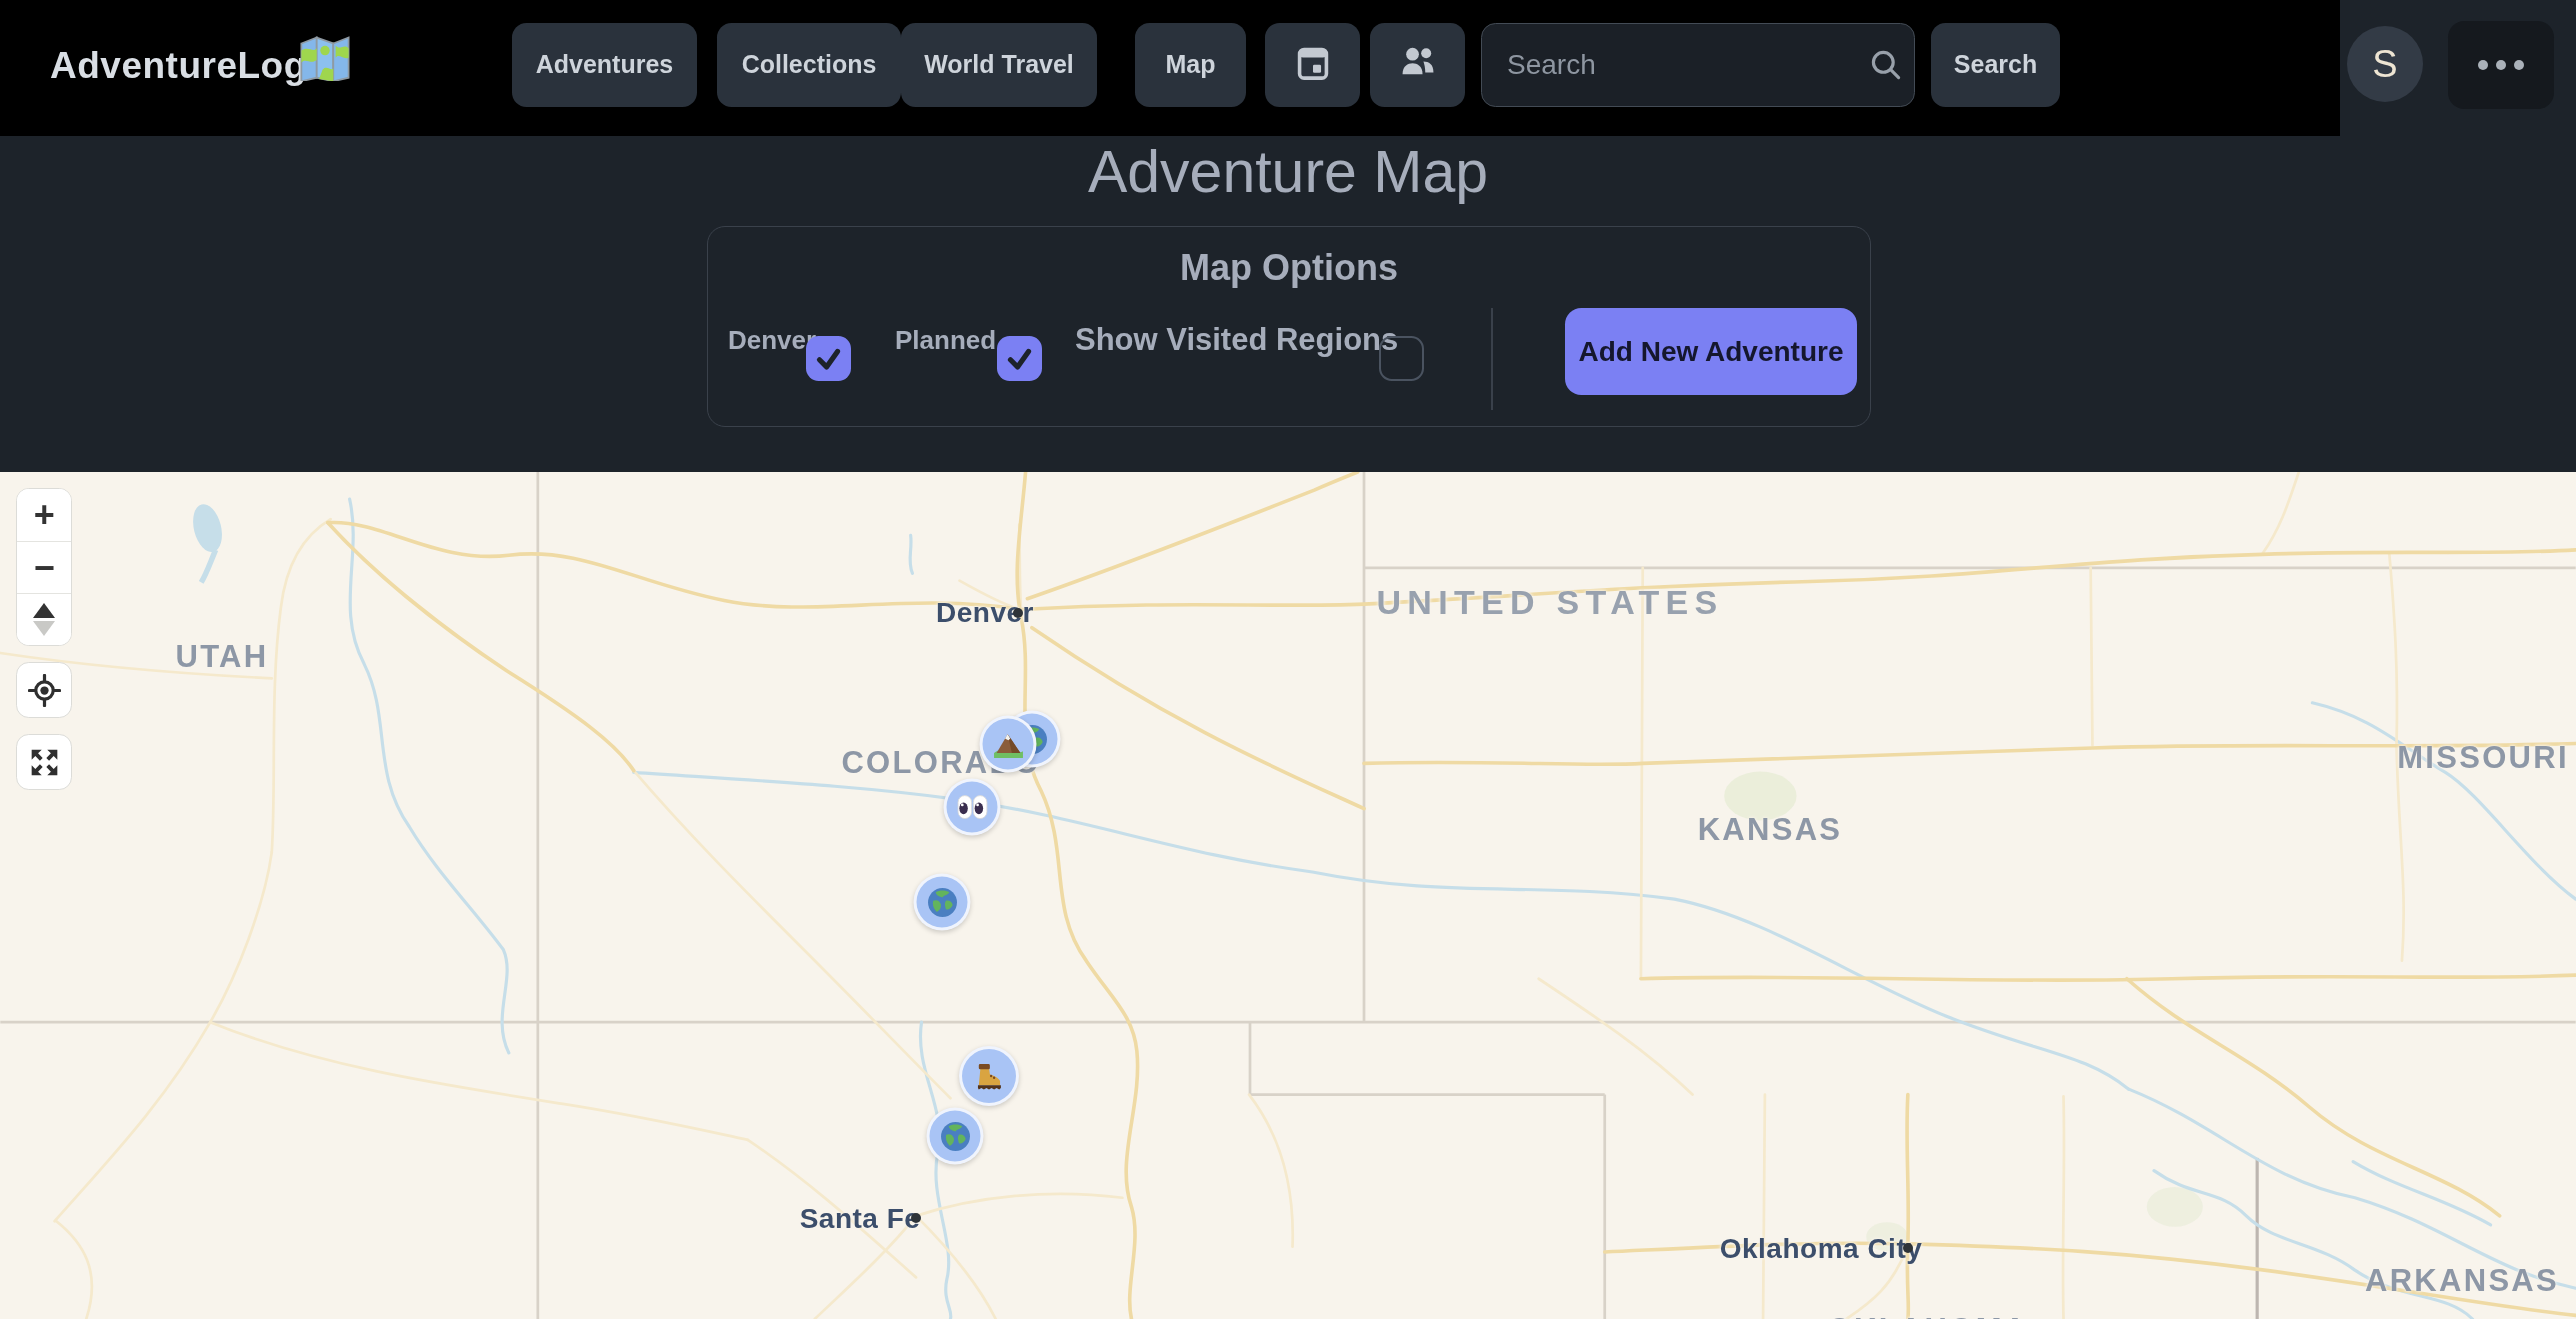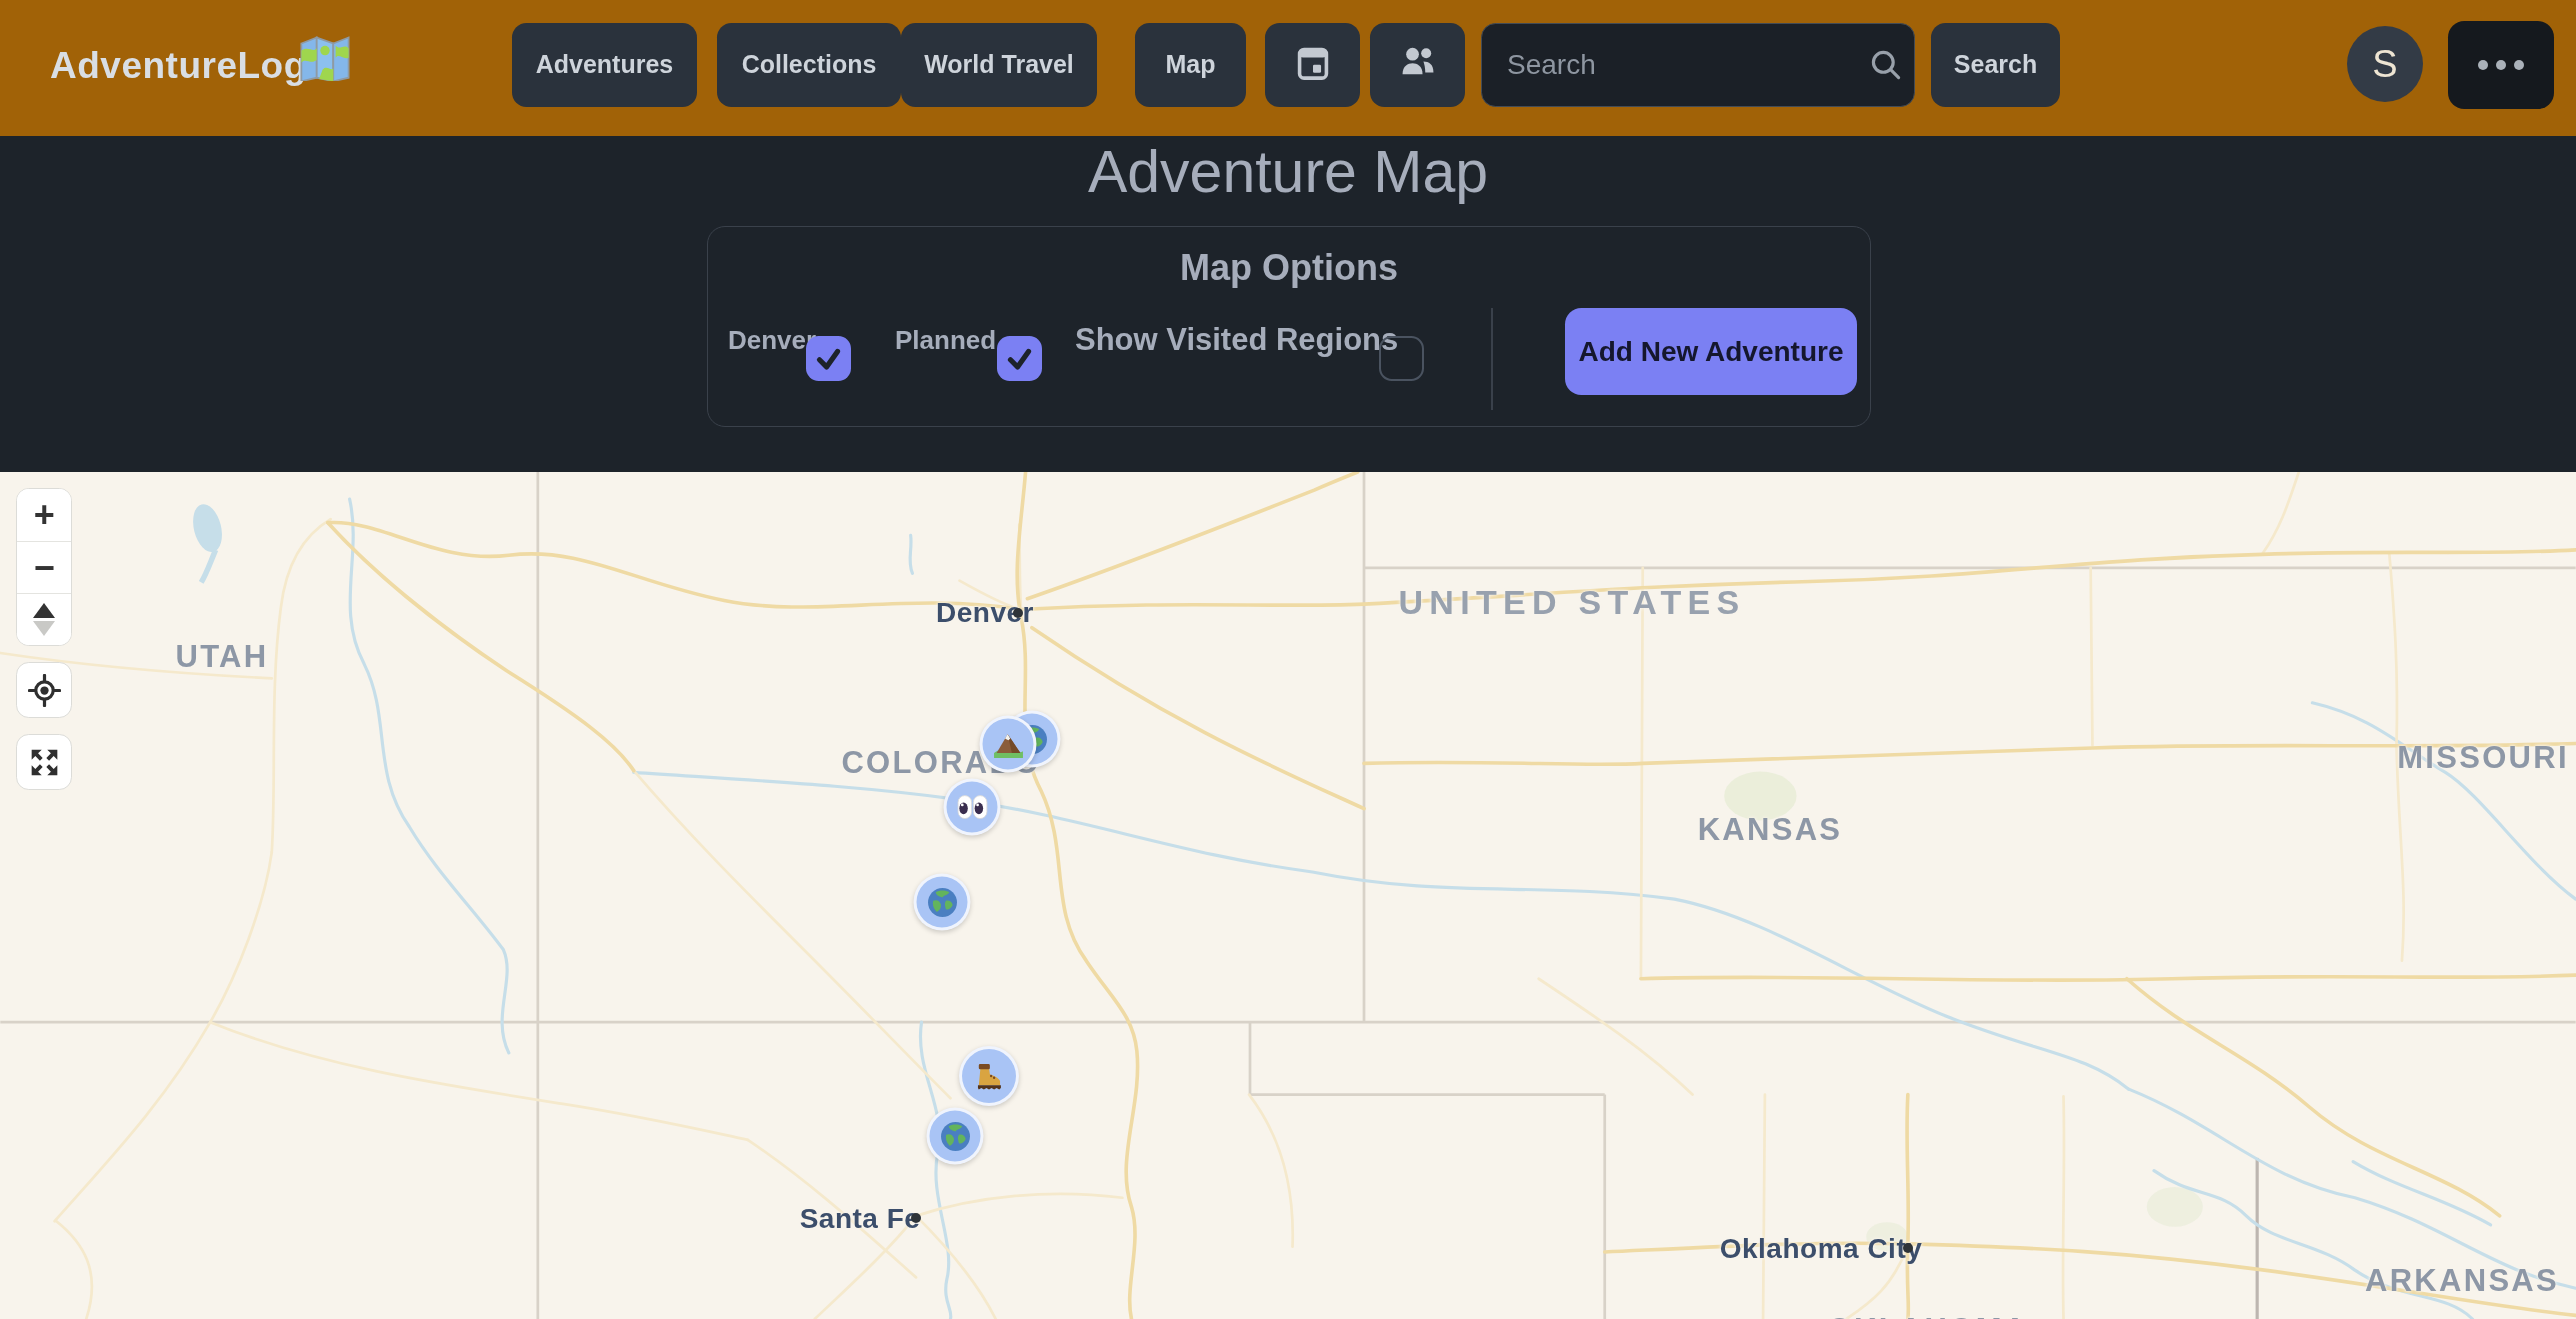--- a/index.html
+++ b/index.html
@@ -3,21 +3,21 @@
 <meta charset="utf-8">
 <style>
   html,body{margin:0;padding:0;}
   body{
     width:2576px;height:1320px;overflow:hidden;position:relative;
     background:#1d232a;
     font-family:"Liberation Sans", sans-serif;
     -webkit-font-smoothing:antialiased;
   }
   
-  .header{position:absolute;left:0;top:0;width:2576px;height:136px;background:#a16207;z-index:5;}
+  .header{position:absolute;left:0;top:0;width:2340px;height:136px;background:#000000;z-index:5;}
   .logo{position:absolute;left:50px;top:45px;font-size:37px;font-weight:700;color:#d9dee4;letter-spacing:0.5px;}
   .logo-icon{position:absolute;left:299px;top:34px;width:52px;height:58px;}
   .nav-btn{
     position:absolute;top:22.6px;height:84px;border-radius:14.5px;background:#2a323c;
     color:#ced4db;font-size:25px;font-weight:600;display:flex;align-items:center;justify-content:center;
     cursor:pointer;box-sizing:border-box;
   }
   .search-wrap{position:absolute;left:1481px;top:22.6px;width:434px;height:84px;border-radius:14.5px;
     border:1.8px solid #434b55;background:#1b2027;box-sizing:border-box;display:flex;align-items:center;}
   .search-input{flex:1;background:transparent;border:none;outline:none;color:#c9cfd7;
@@ -45,21 +45,21 @@
   .cbox.checked svg{display:block;}
   .v-divider{position:absolute;left:783px;top:81px;width:1.8px;height:102px;background:#3a414b;}
   .add-btn{position:absolute;left:857px;top:81px;width:292px;height:87px;border-radius:16.3px;border:none;
     background:#7b80f3;color:#15172e;font-size:28px;font-weight:700;cursor:pointer;font-family:"Liberation Sans",sans-serif;}
   
   .map{position:absolute;left:0;top:472px;width:2576px;height:847px;background:#f8f4ec;overflow:hidden;}
   .map svg.geo{position:absolute;left:0;top:0;}
   .map-label{position:absolute;transform:translate(-50%,-50%);white-space:nowrap;
     font-weight:700;color:#8d97a6;letter-spacing:2.3px;font-size:31px;
     text-shadow:0 0 2.7px #f8f4ec,0 0 4.5px #f8f4ec;z-index:2;}
-  .country-label{font-size:34px;letter-spacing:6.3px;color:#98a1ae;margin-left:22px;}
+  .country-label{font-size:34px;letter-spacing:6.3px;color:#98a1ae;}
   .city-label{font-size:28px;letter-spacing:0.5px;color:#3c4e6b;z-index:2;}
   .city-dot{position:absolute;width:10px;height:10px;border-radius:50%;background:#2e3338;transform:translate(-50%,-50%);z-index:2;}
   .marker{position:absolute;width:51px;height:51px;border-radius:50%;background:#a9c4f5;
     border:3.6px solid rgba(255,255,255,.82);box-shadow:0 1.8px 5.4px rgba(0,0,0,.18);
     display:flex;align-items:center;justify-content:center;transform:translate(-50%,-50%);cursor:pointer;z-index:3;}
   .marker svg{width:34px;height:34px;}
   
   .ctl-group{position:absolute;left:16.3px;top:16.3px;width:56px;border-radius:12.7px;background:#fff;
     border:1.8px solid #dcdcd8;box-sizing:border-box;overflow:hidden;z-index:4;}
   .ctl-btn{width:100%;height:52px;display:flex;align-items:center;justify-content:center;

